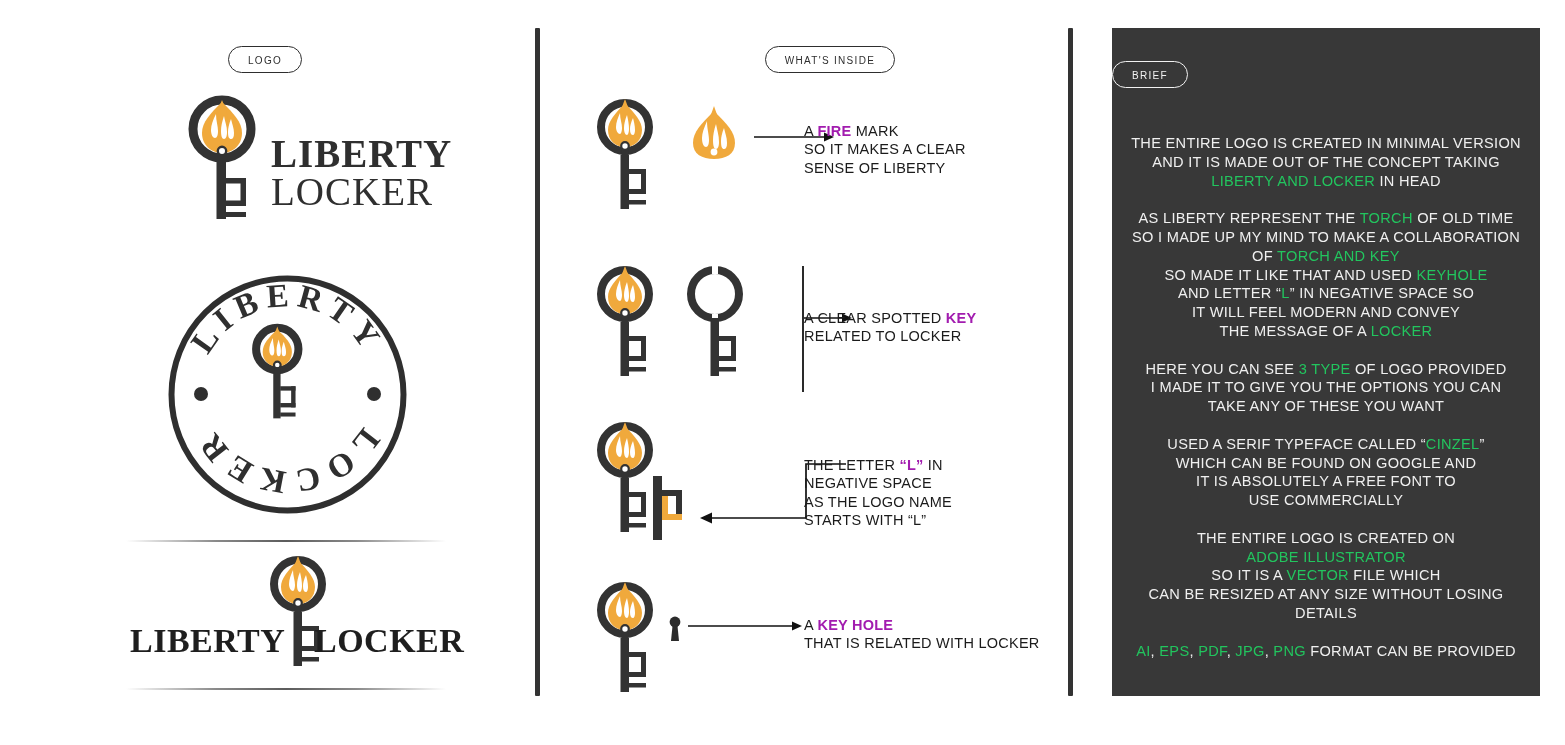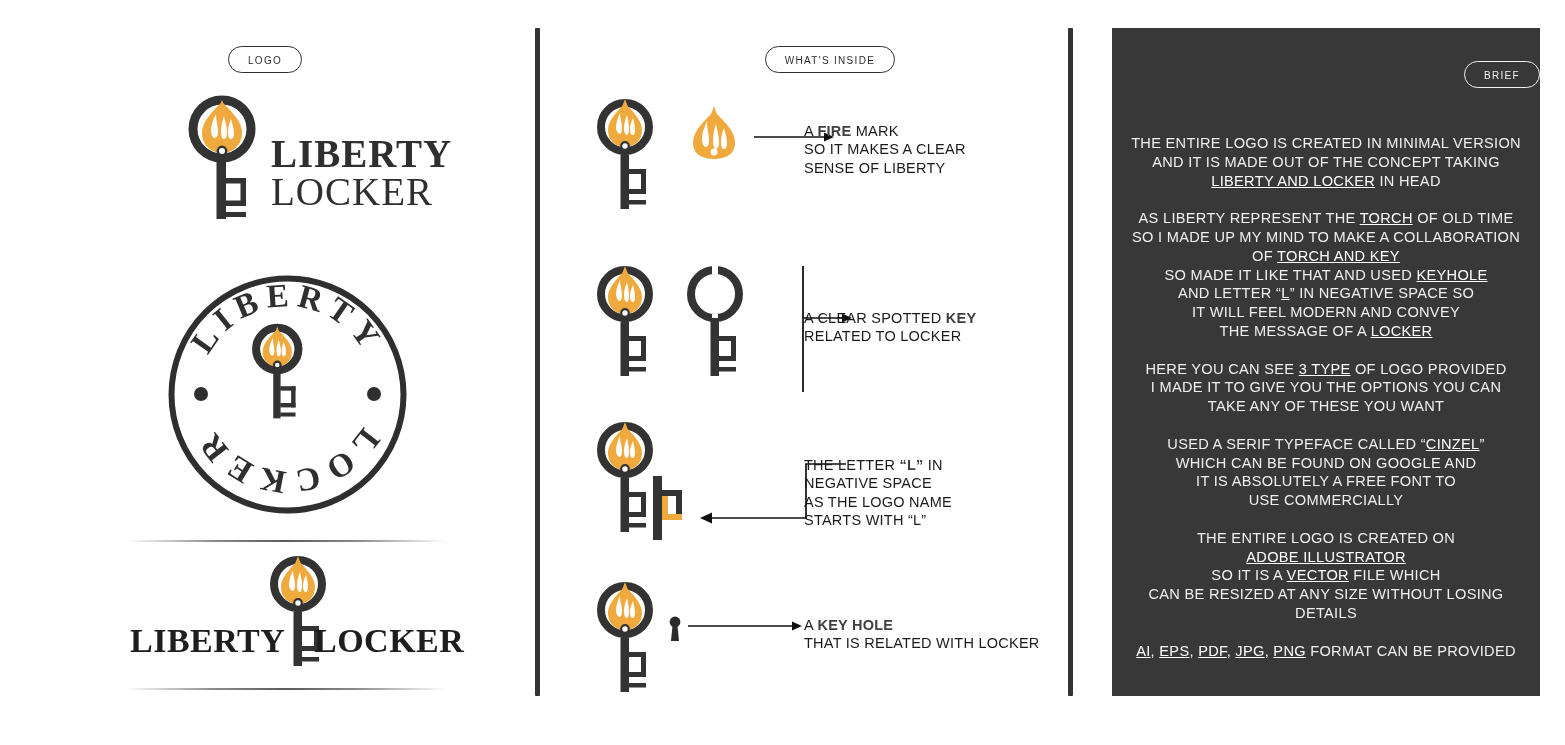--- a/index.html
+++ b/index.html
@@ -60,37 +60,37 @@
   #hword-right { left: 188px; }
 
   
   #col-inside { position: absolute; left: 540px; top: 0; width: 530px; height: 745px; }
   #inside-pill-wrap { position: absolute; left: 0; top: 46px; width: 580px; text-align: center; }
   .insp-row { position: absolute; left: 0; width: 530px; }
   .insp-row .logo-small { position: absolute; left: 55px; top: 0; width: 60px; height: 122px; }
   .insp-detail { position: absolute; }
   .ann { position: absolute; color: #1b1b1b; font-size: 14.5px; line-height: 1.27;
          letter-spacing: 0.25px; font-weight: 500; white-space: nowrap; }
-  .ann .hl { color: #404040; font-weight: 700; }
+  .ann .hl { color: #a21caf; font-weight: 700; }
   .arrow-svg { position: absolute; overflow: visible; }
 
   
   #brief-panel {
     position: absolute; left: 1112px; top: 28px;
     width: 428px; height: 668px; background: #383838;
   }
-  #brief-pill-wrap { position: absolute; left: 0; top: 33px; width: 428px; text-align: right; }
+  #brief-pill-wrap { position: absolute; left: 0; top: 33px; width: 428px; text-align: left; }
   #brief-body {
     position: absolute; left: 6px; top: 106px; width: 416px;
     text-align: center; color: #f0f0f0;
     font-size: 14.6px; line-height: 1.285; letter-spacing: 0.3px; font-weight: 400;
   }
   #brief-body .para { margin-bottom: 19px; text-align: center; }
   #brief-body .para:last-child { margin-bottom: 8px; }
-  #brief-body .o { color: #ffffff; text-decoration: underline; }
+  #brief-body .o { color: #22c55e; }
 </style>
 </head>
 <body>
 
 <div class="board">
 
   <div id="col-logo">
 
     <div id="logo-pill-wrap">
       <span class="pill">LOGO</span>

